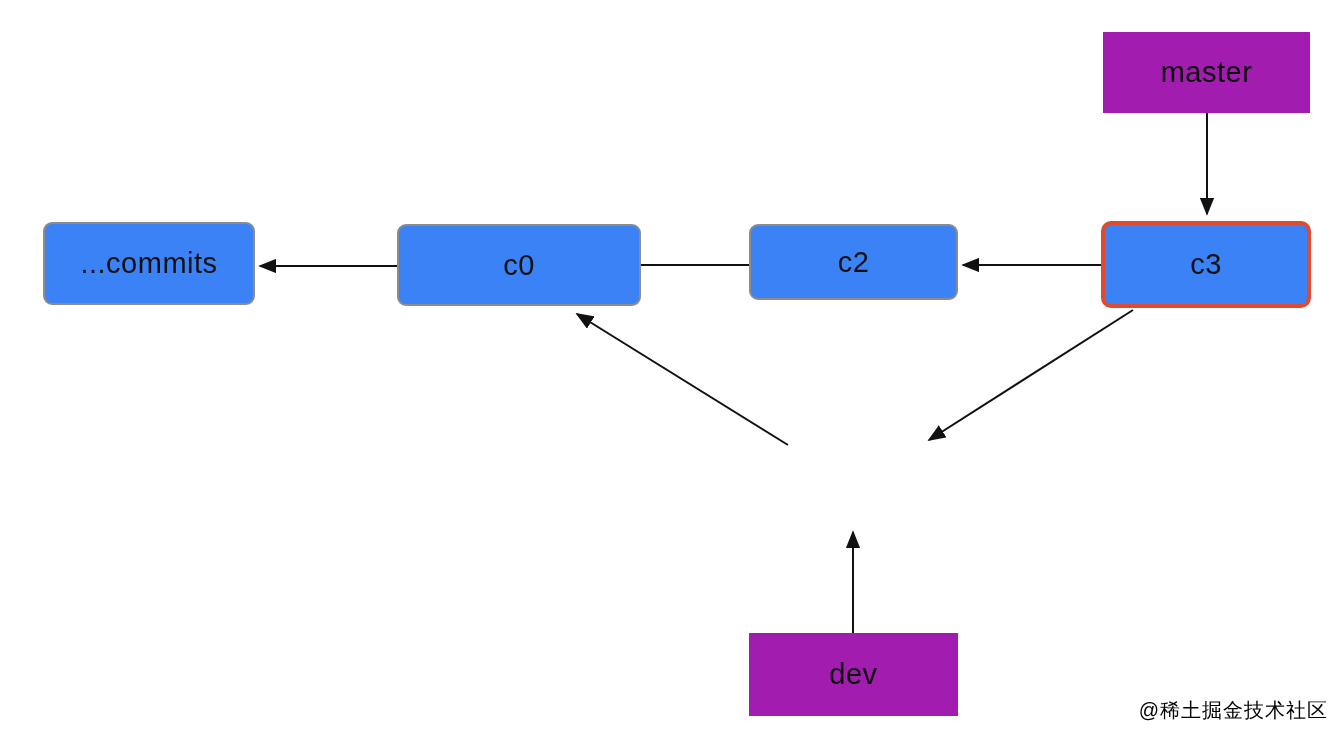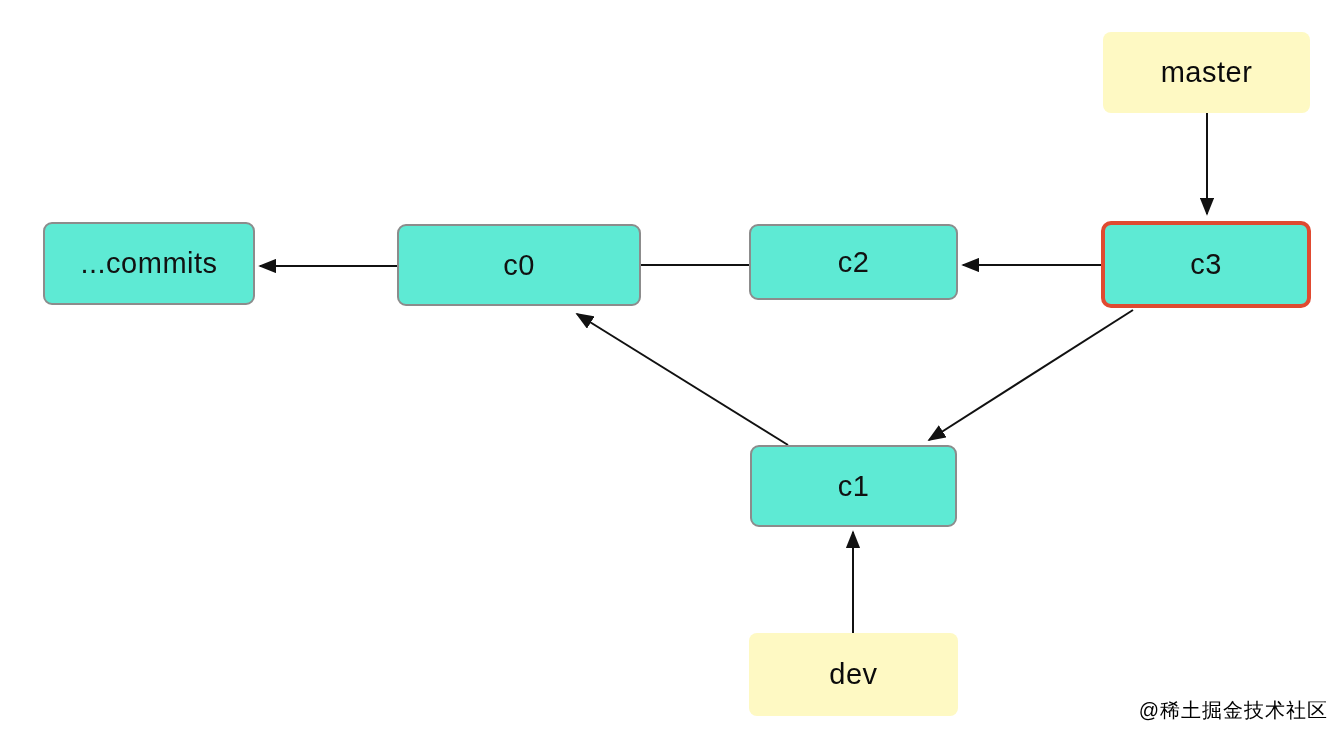--- a/index.html
+++ b/index.html
@@ -16,35 +16,35 @@
     left: 0; top: 0;
     width: 1344px; height: 740px;
     pointer-events: none;
   }
   .node {
     position: absolute;
     box-sizing: border-box;
     display: flex;
     align-items: center;
     justify-content: center;
-    background: #5eead4;
+    background: #3b82f6;
     border: 2px solid #8c8c8c;
     border-radius: 9px;
     font-size: 29px;
     color: #111111;
     letter-spacing: 0.5px;
   }
   .node.highlight {
     border: 4px solid #e04a31;
     border-radius: 10px;
   }
   .node.branch {
-    background: #fef9c3;
+    background: #a21caf;
     border: none;
-    border-radius: 8px;
+    border-radius: 0;
     color: #0b0b0b;
   }
   .watermark {
     position: absolute;
     right: 16px;
     bottom: 16px;
     font-size: 20px;
     color: #000000;
     letter-spacing: 1px;
   }
@@ -82,23 +82,20 @@
   </div>
 
   <div class="node" style="left:749px; top:224px; width:209px; height:76px;">
     <span>c2</span>
   </div>
 
   <div class="node highlight" style="left:1101px; top:221px; width:210px; height:87px;">
     <span>c3</span>
   </div>
 
-  <div class="node" style="left:750px; top:445px; width:207px; height:82px;">
-    <span>c1</span>
-  </div>
 
   <div class="node branch" style="left:749px; top:633px; width:209px; height:83px;">
     <span>dev</span>
   </div>
 
   <div class="watermark">@稀土掘金技术社区</div>
 
 </div>
 
 </body></html>

